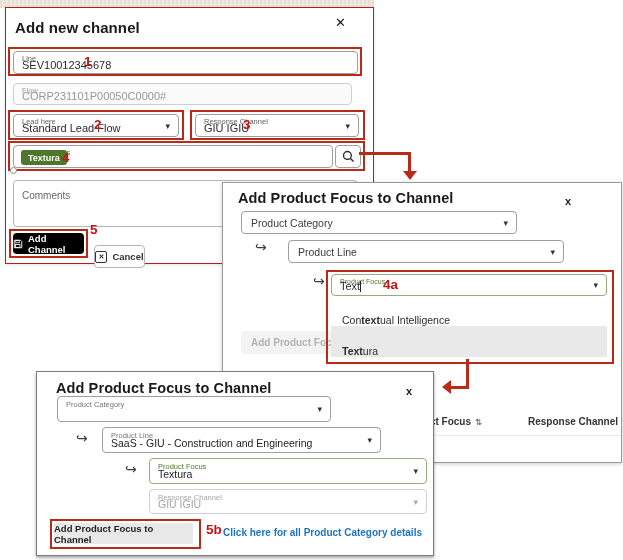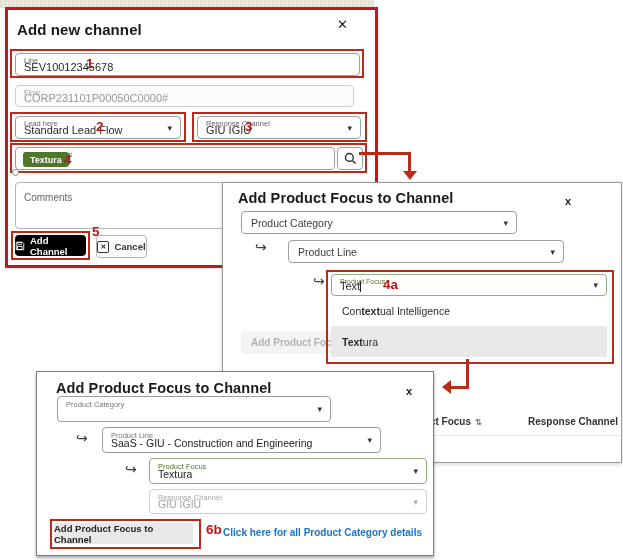--- a/index.html
+++ b/index.html
@@ -4,21 +4,21 @@
 <style>
   html,body{margin:0;padding:0;background:#fff;}
   #root{position:relative;width:623px;height:560px;background:#fff;overflow:hidden;
         font-family:"Liberation Sans", sans-serif;color:#1a1a1a;}
   .abs{position:absolute;}
   
   .page-strip{left:0;top:0;width:374px;height:8px;background:#e8e3d8;
     background-image:repeating-linear-gradient(90deg,#e6e1d5 0 2px,#ece8dd 2px 4px);}
   
   .dlg{position:absolute;background:#fff;}
-  #dlg1{left:5px;top:7px;width:367px;height:255px;border:3px solid #b91c1c;
+  #dlg1{left:5px;top:7px;width:367px;height:255px;border:1px solid #b91c1c;
         box-shadow:0 1px 3px rgba(0,0,0,.12);z-index:1;text-decoration:underline;}
   #dlg2{left:222px;top:182px;width:398px;height:279px;border:1px solid #9a9a9a;
         box-shadow:0 1px 4px rgba(0,0,0,.2);z-index:2;}
   #dlg3{left:36px;top:371px;width:396px;height:183px;border:1px solid #7c7c7c;
         box-shadow:0 2px 3px rgba(0,0,0,.35);z-index:5;}
   .dlg-title{font-weight:bold;font-size:15px;letter-spacing:.1px;}
   .dlg-title.sm{font-size:14.5px;}
   .close{font-size:13px;color:#1a1a1a;cursor:default;line-height:1;}
   .close.sm{font-size:11px;font-weight:bold;}
   
@@ -42,31 +42,31 @@
   .sel .svalue{position:absolute;left:8px;bottom:3px;font-size:10.5px;color:#222;white-space:nowrap;}
   .sel .caret{position:absolute;right:8px;top:50%;transform:translateY(-54%);font-size:9px;color:#333;}
   .chip{display:inline-block;background:#4e772b;color:#fff;font-size:9px;font-weight:bold;
         padding:2.5px 7px;border-radius:3px;}
   .branch{position:absolute;font-size:14px;color:#3d3d3d;}
   .cursorbar{display:inline-block;width:1px;height:11px;background:#222;vertical-align:-2px;}
   
   .btn-dark{position:absolute;background:#000000;color:#fff;border-radius:4px;display:flex;
             align-items:center;justify-content:center;gap:5px;font-size:9.5px;font-weight:bold;}
   .btn-light{position:absolute;background:#fff;border:1px solid #b5b5b5;border-radius:4px;display:flex;
-             align-items:center;justify-content:center;gap:5px;font-size:9.5px;font-weight:bold;color:#333;}
+             align-items:center;justify-content:center;gap:5px;font-size:9.5px;font-weight:bold;color:#333;margin-top:12px;}
   .btn-gray{position:absolute;background:#e8e8e8;color:#222;font-size:9.5px;font-weight:bold;
             display:flex;align-items:center;justify-content:center;border-radius:2px;}
   .btn-disabled{position:absolute;background:#f3f3f3;color:#b3b3b3;font-size:10px;font-weight:bold;
             display:flex;align-items:center;border-radius:4px;padding-left:10px;white-space:nowrap;
             overflow:hidden;z-index:1;}
   .xbox{display:inline-flex;width:10px;height:10px;border:1.4px solid #333;border-radius:2px;
         align-items:center;justify-content:center;font-size:7px;font-weight:bold;color:#333;line-height:1;}
   
   .optlist{position:absolute;background:#fff;z-index:2;}
-  .optrow{height:30px;display:flex;align-items:center;padding-left:11px;font-size:10.5px;color:#2d2d2d;
+  .optrow{height:30px;display:flex;align-items:flex-end;padding-left:11px;font-size:10.5px;color:#2d2d2d;
           border-top:1px solid #e9e9e9;}
   .optrow.selected{background:#e9e9e9;}
   .optrow b{font-weight:bold;}
   
   .thead{position:absolute;font-size:10px;font-weight:bold;color:#333;white-space:nowrap;}
   .sorticon{font-size:8.5px;color:#555;font-weight:normal;margin-left:4px;}
   .hdiv{position:absolute;height:1px;background:#e8e8e8;}
   .link{position:absolute;color:#1b74c8;font-size:10px;font-weight:bold;white-space:nowrap;}
   .handle{position:absolute;width:5px;height:5px;border:1px solid #8a8a8a;border-radius:50%;background:#fff;}
   svg{display:block;}
@@ -220,21 +220,21 @@
     </div>
 
     <div class="sel" style="left:112px;top:117px;width:278px;height:25px;border-color:#cfcfcf;">
       <span class="slabel" style="color:#a6a6a6;">Response Channel</span>
       <span class="svalue" style="color:#a3a3a3;">GIU IGIU</span>
       <span class="caret" style="color:#aaa;">▾</span>
     </div>
 
     <div class="redbox" style="left:13px;top:147px;width:147px;height:26px;"></div>
     <div class="btn-gray" style="left:17px;top:151px;width:139px;height:21px;">Add Product Focus to Channel</div>
-    <div class="ann" style="left:169px;top:150px;">6b</div>
+    <div class="ann" style="left:169px;top:150px;">5b</div>
     <div class="link" style="right:11px;top:155px;">Click here for all Product Category details</div>
   </div>
 
   <div class="arrow-seg" style="left:359px;top:152px;width:52px;height:3px;"></div>
   <div class="arrow-seg" style="left:408px;top:152px;width:3px;height:20px;"></div>
   <div class="tri" style="left:403px;top:171px;border-left:7px solid transparent;border-right:7px solid transparent;border-top:9px solid #b92b18;"></div>
 
   <div class="arrow-seg" style="left:466px;top:359px;width:3px;height:30px;"></div>
   <div class="arrow-seg" style="left:451px;top:386px;width:18px;height:3px;"></div>
   <div class="tri" style="left:442px;top:380px;border-top:7px solid transparent;border-bottom:7px solid transparent;border-right:9px solid #b92b18;"></div>

